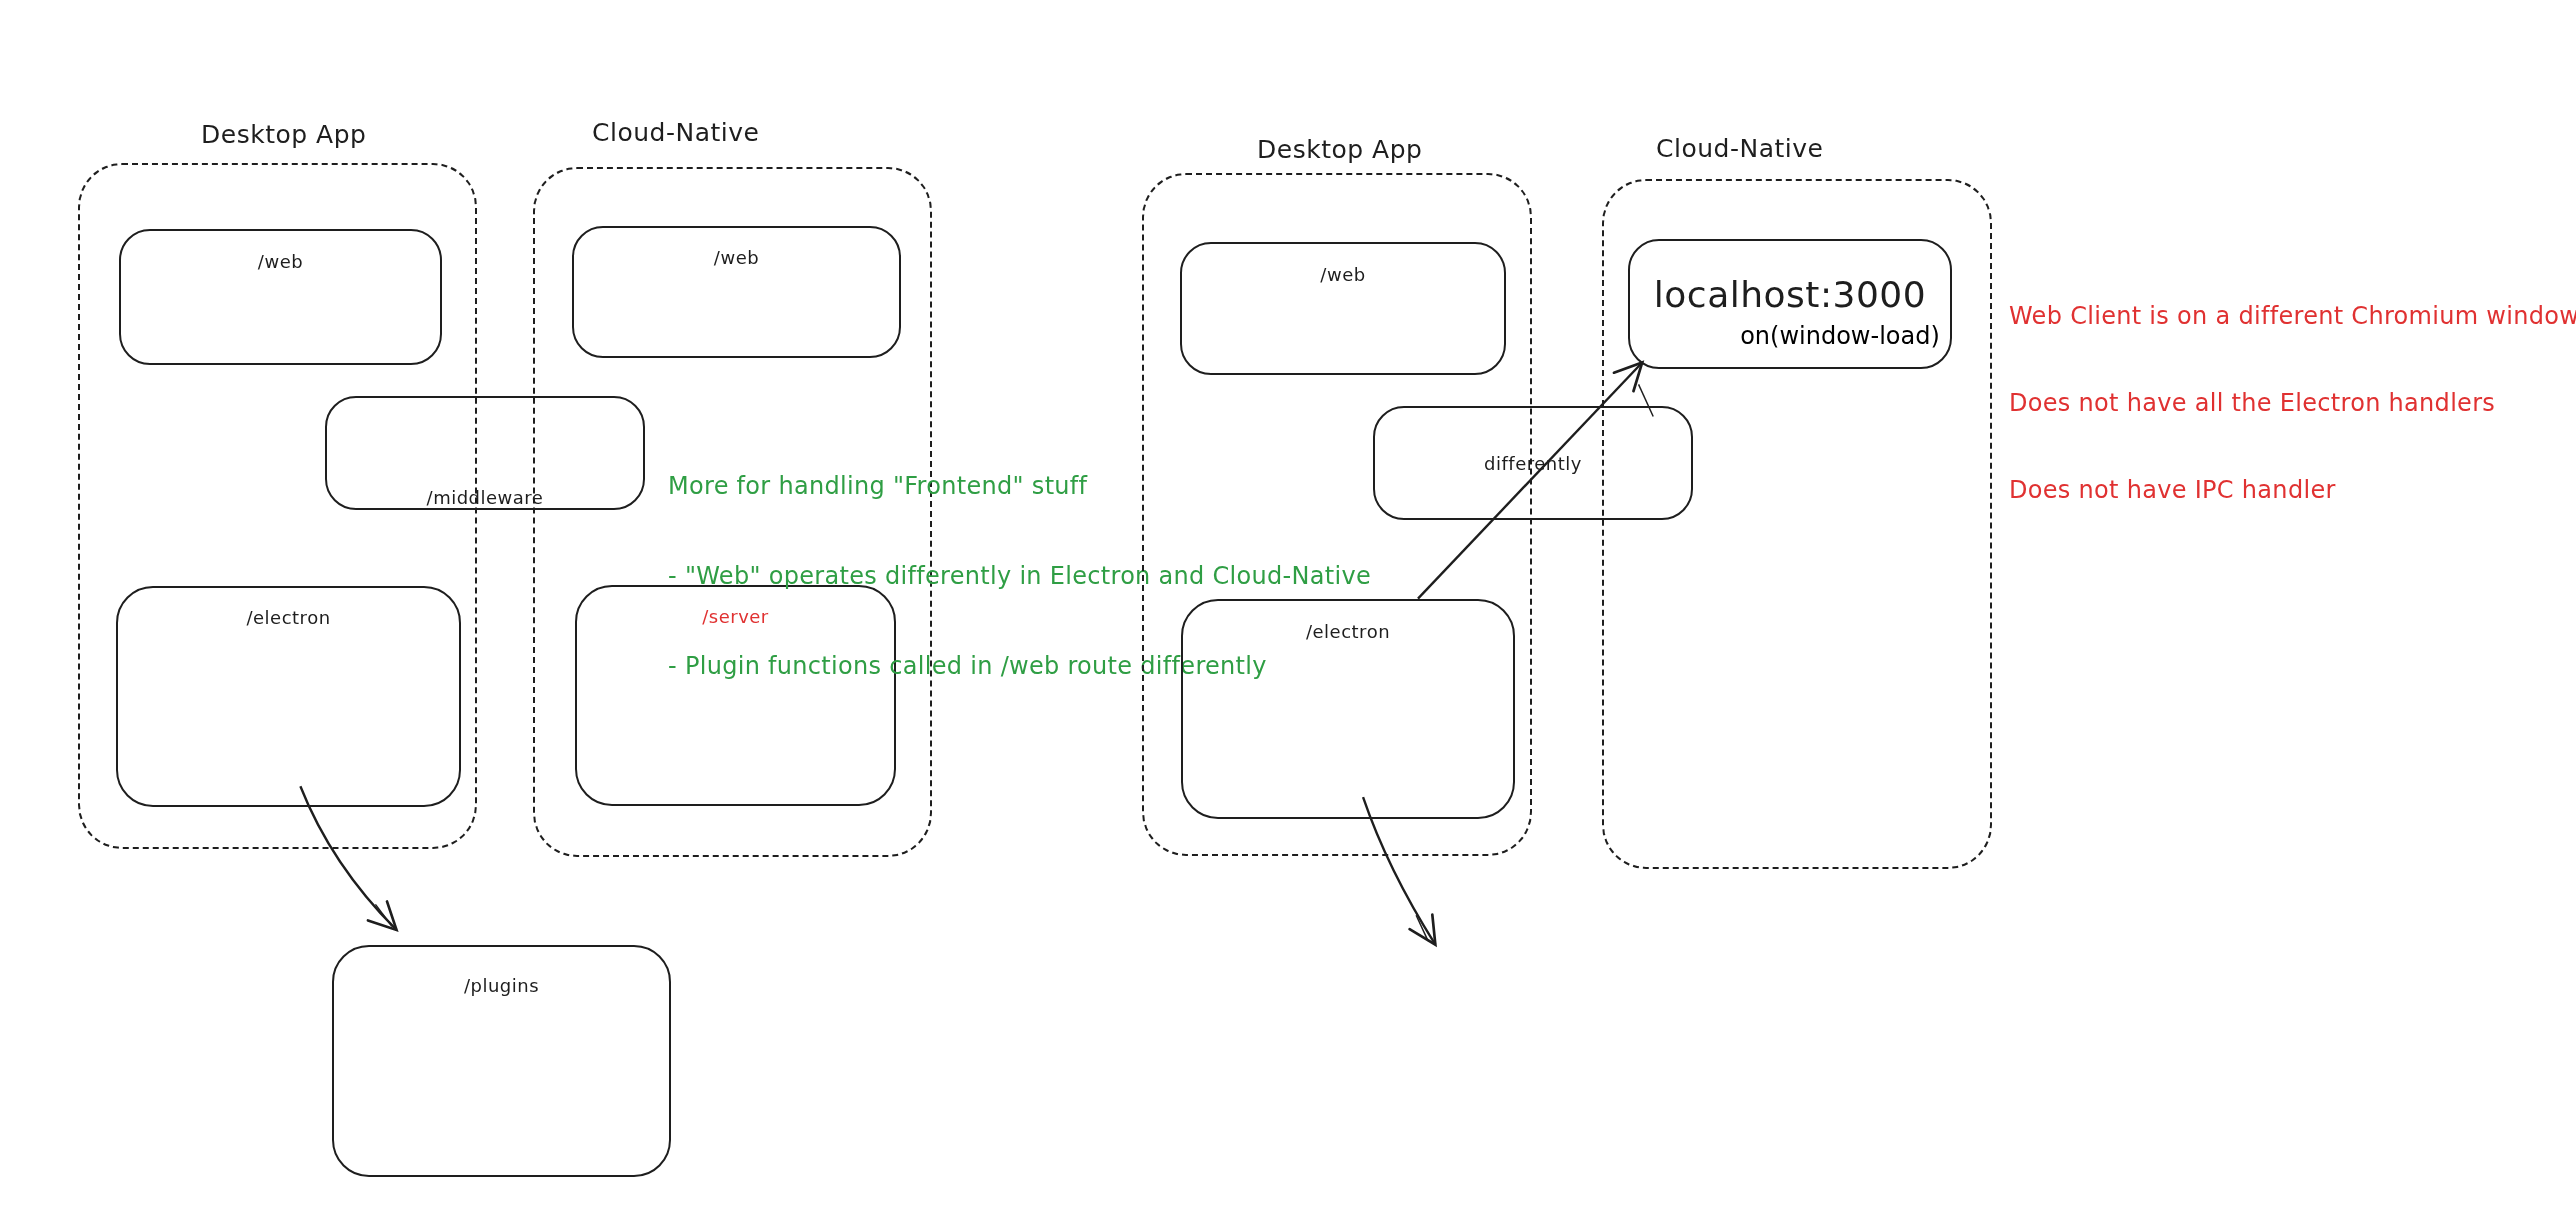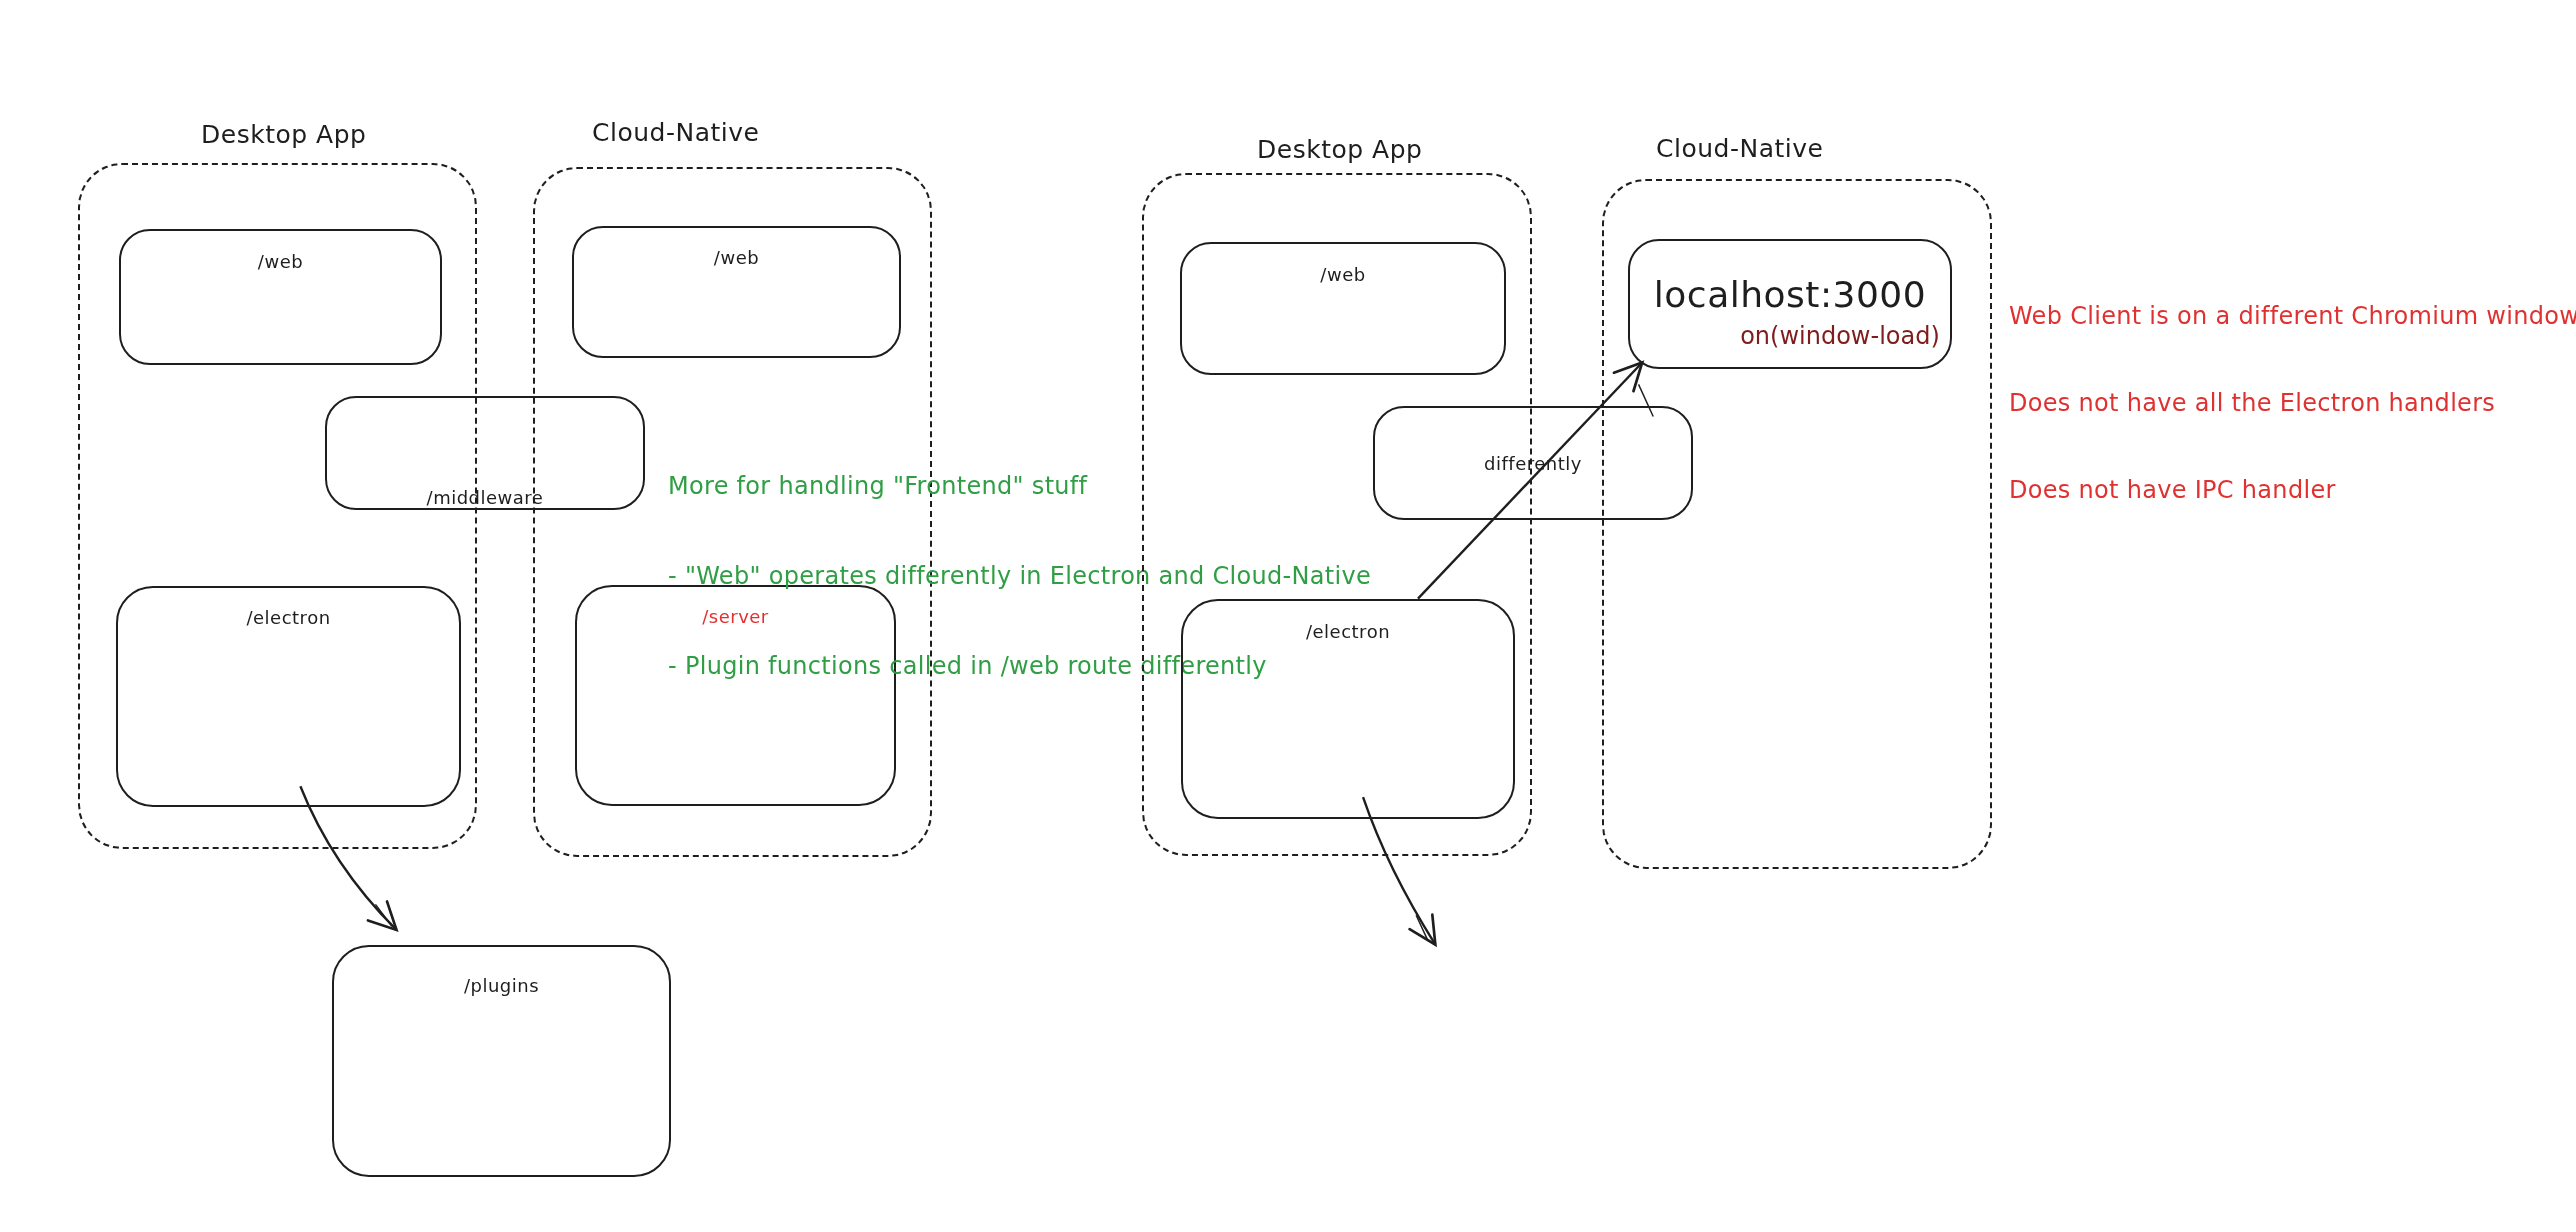--- a/index.html
+++ b/index.html
@@ -55,21 +55,21 @@
   #l-plugins{left:332px;top:945px;width:335px;height:200px;padding-top:28px;border-radius:37px;}
   
   #r-desktop-container{left:1142px;top:173px;width:386px;height:679px;}
   #r-cloud-container{left:1602px;top:179px;width:386px;height:686px;}
   #r-desktop-label{left:1257px;top:135px;}
   #r-cloud-label{left:1656px;top:134px;}
   #r-web{left:1180px;top:242px;width:322px;height:109px;padding-top:20px;}
   #r-localhost{left:1628px;top:239px;width:320px;height:109px;padding-top:16.5px;flex-direction:column;align-items:center;}
   #r-localhost .bl{font-size:36px;}
   #r-localhost .event{
-    font-size:24px;color:#7f1d1d;margin-top:7.3px;
+    font-size:24px;color:#000000;margin-top:7.3px;
     align-self:center;transform:translateX(50px);white-space:nowrap;
   }
   #r-middleware{left:1373px;top:406px;width:316px;height:110px;align-items:center;padding-top:0;}
   #r-electron{left:1181px;top:599px;width:330px;height:196px;padding-top:20px;border-radius:37px;}
   #r-plugins{left:1391px;top:956px;width:321px;height:194px;padding-top:27.5px;border-radius:37px;}
   
   .note{
     position:absolute;
     font-size:24px;
     letter-spacing:0.3px;

